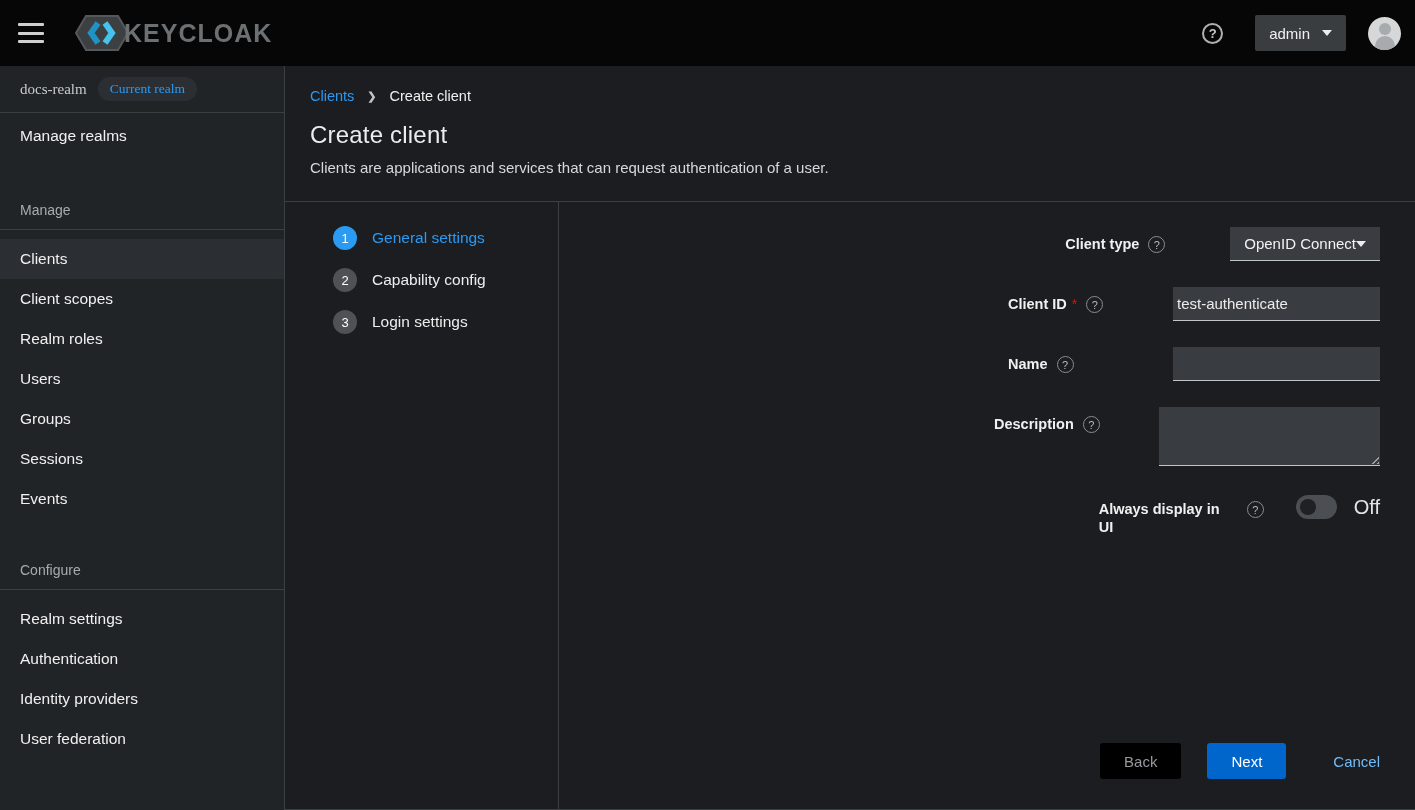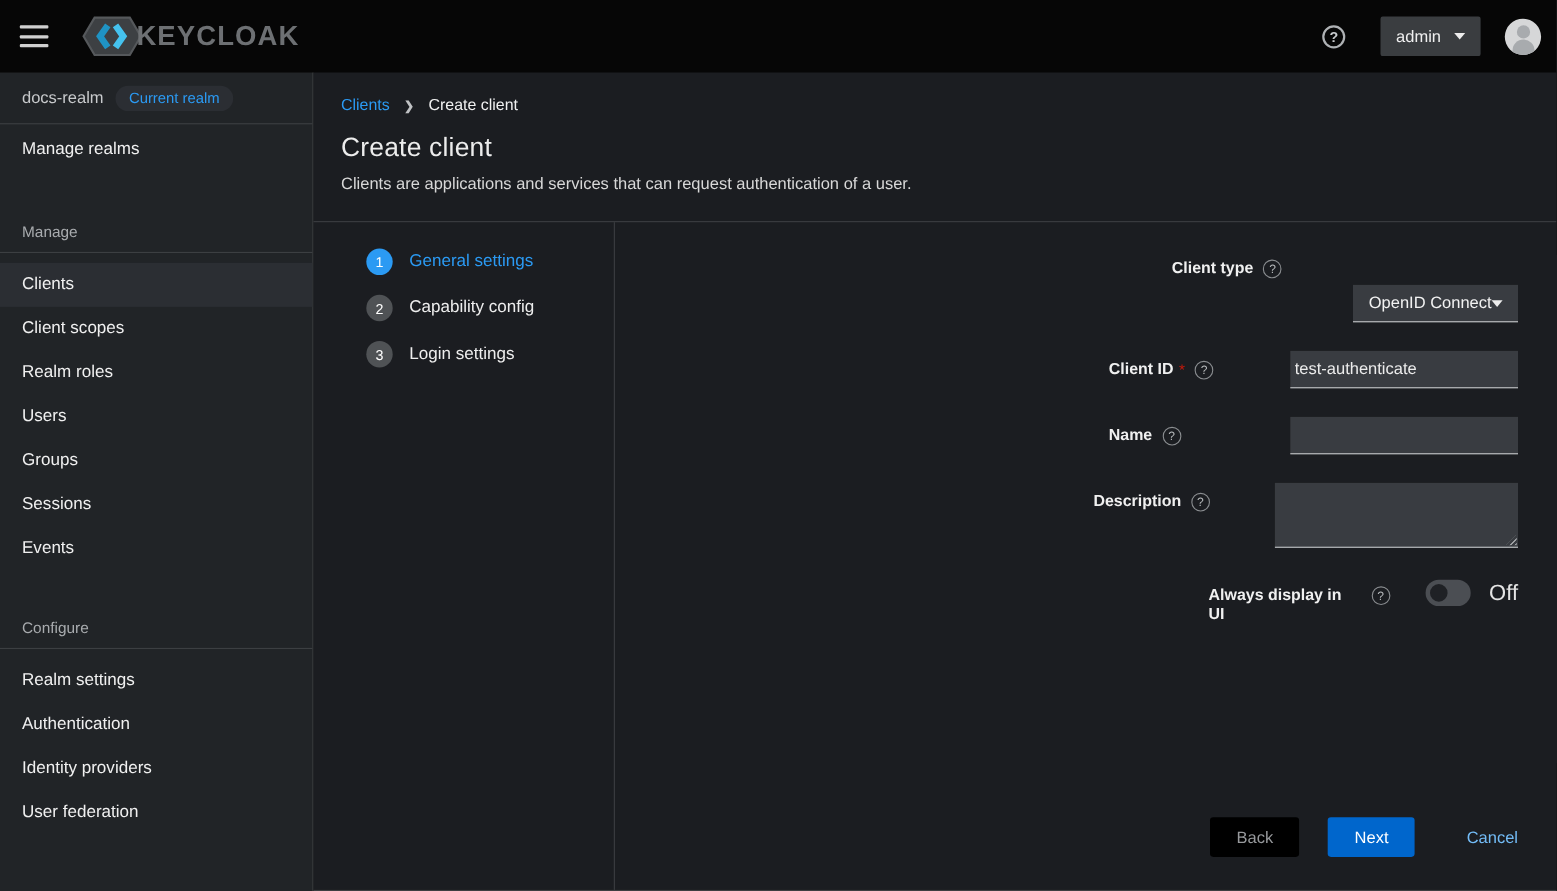--- a/index.html
+++ b/index.html
@@ -38,21 +38,21 @@
   
   .body-row { flex:1; display:flex; min-height:0; }
 
   
   .sidebar {
     width:285px; flex:0 0 285px; background:#212427;
     border-right:1px solid #3c3f42; display:flex; flex-direction:column;
   }
   .realm-row {
     height:47px; display:flex; align-items:center; gap:11px; padding:0 20px;
-    border-bottom:1px solid #3c3f42; cursor:pointer;
+    border-bottom:1px solid #3c3f42; cursor:pointer;font-family:Liberation Serif, serif;
   }
   .realm-name { font-size:15px; color:#c8cacc; }
   .realm-badge {
     background:#2b2e33; color:#2b9af3; font-size:13.5px;
     padding:4px 12px; border-radius:12px;
   }
   .nav-item { padding:10px 20px; font-size:15.5px; color:#f0f0f0; cursor:pointer; line-height:20px; }
   .nav-item.standalone { padding:13px 20px; }
   .nav-item.active { background:#2b2e33; }
   .nav-group-label { margin-top:43px; padding:0 20px 11px 20px; font-size:14px; color:#a8abae; border-bottom:1px solid #3c3f42; }
@@ -88,21 +88,21 @@
   .help-icon {
     width:17px; height:17px; border:1px solid #8a8d90; border-radius:50%;
     color:#b5b8ba; font-size:11px; display:inline-flex; align-items:center; justify-content:center;
     margin-left:9px; margin-top:1px; cursor:pointer; flex:0 0 17px;
   }
   .control-cell { flex:1; min-width:0; }
 
   .pf-select {
     height:34px; background:#393c41; border-bottom:1px solid #c2c5c7;
     display:flex; align-items:center; justify-content:space-between;
-    padding:0 14px; cursor:pointer;margin-top:32px;
+    padding:0 14px; cursor:pointer;
   }
   .pf-select .sel-value { font-size:15px; color:#f2f2f2; }
   .pf-input {
     width:100%; height:34px; background:#393c41; border:none; border-bottom:1px solid #c2c5c7;
     padding:0 4px; font-size:15px; color:#ececec; font-family:"Liberation Sans", sans-serif; outline:none;
   }
   .ta-wrap { position:relative; }
   .pf-textarea {
     width:100%; height:59px; background:#393c41; border:none; border-bottom:1px solid #c2c5c7;
     padding:8px 13px; font-size:15px; color:#ececec; font-family:"Liberation Sans", sans-serif;

